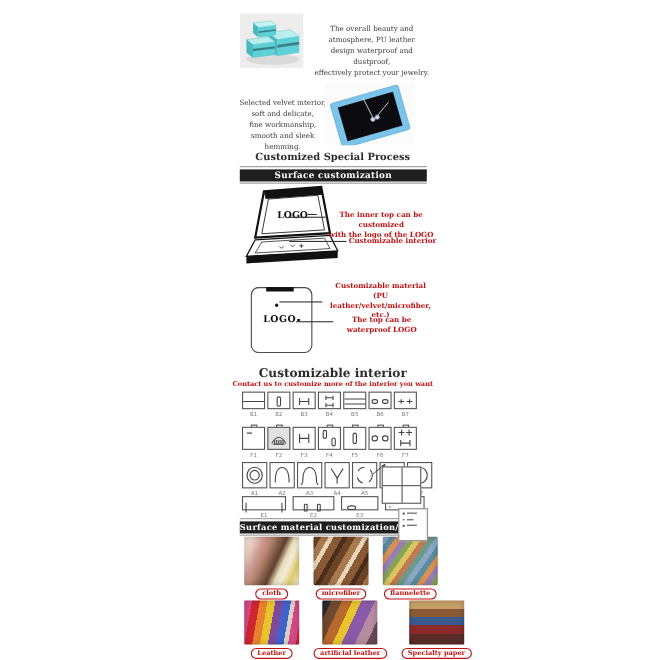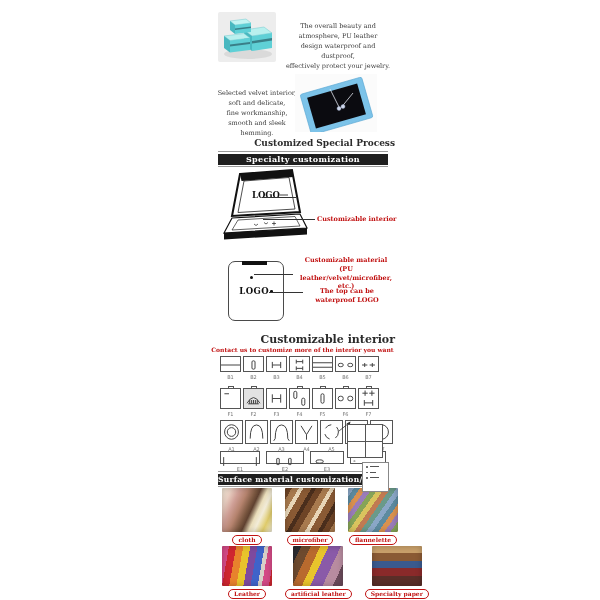--- a/index.html
+++ b/index.html
@@ -4,21 +4,21 @@
 <style>
   html,body{margin:0;padding:0;background:#fff;}
   #page{position:relative;width:600px;height:600px;background:#fff;overflow:hidden;
         font-family:"DejaVu Serif",serif;}
   .abs{position:absolute;}
 
   
   .intro-text{font-weight:normal;color:#3a3a3a;font-size:6.5px;line-height:1.55;
               text-align:center;white-space:pre-line;}
   
-  .h-serif{font-weight:bold;color:#2b2b2b;text-align:right;}
+  .h-serif{font-weight:bold;color:#2b2b2b;text-align:center;}
   .banner{left:218px;width:170px;border-top:1px solid #9a9a9a;border-bottom:1px solid #9a9a9a;
           padding:1.5px 0;background:#fff;}
   .banner-inner{background:#1f1f1f;color:#fff;font-weight:bold;font-size:8px;
                 text-align:center;height:11px;line-height:11px;letter-spacing:.3px;
                 white-space:nowrap;overflow:hidden;}
   
   .red-note{color:#c11212;font-weight:bold;font-size:6.5px;line-height:1.35;
             text-align:center;white-space:pre-line;}
   .leader{position:absolute;border-top:1px solid #333;height:0;}
   .dot{position:absolute;width:3px;height:3px;background:#111;border-radius:50%;}
@@ -117,38 +117,40 @@
       <rect x="9" y="11" width="64" height="42" rx="2" fill="#7cc3e9" stroke="#58a6d2" stroke-width="0.6"></rect>
       <rect x="15" y="16" width="52" height="32" fill="#0b0b10"></rect>
     </g>
     <path d="M35,15 L45,35 L58,19" stroke="#dfe3ee" stroke-width="0.8" fill="none"></path>
     <circle cx="44" cy="34.5" r="2" fill="#cdd6ea" stroke="#9aa6c4" stroke-width="0.4"></circle>
     <circle cx="48" cy="32.5" r="2" fill="#cdd6ea" stroke="#9aa6c4" stroke-width="0.4"></circle>
   </svg>
 
   <div class="abs h-serif" style="left:210px;top:138px;width:185px;font-size:9px">Customized Special Process</div>
   <div class="abs banner" style="top:151px">
-    <div class="banner-inner">Specialty customization</div>
+    <div class="banner-inner">Surface customization</div>
   </div>
 
   <svg class="abs" style="left:214px;top:167px" width="96" height="88" viewBox="0 0 96 88">
     <path d="M26,7 L78,3 L86,45 L18,49 Z" fill="#fff" stroke="#111" stroke-width="2"></path>
     <path d="M26,7 L78,3 L79.5,10 L27.5,14 Z" fill="#111"></path>
     <path d="M30,14 L75,10.5 L81,42 L24,45.5 Z" fill="#fff" stroke="#222" stroke-width="0.8"></path>
     <text x="52" y="31" text-anchor="middle" font-family="DejaVu Serif,serif" font-size="8.5" font-weight="bold" fill="#111">LOGO</text>
     <line x1="66" y1="28" x2="74" y2="28" stroke="#111" stroke-width="0.8"></line>
     <path d="M18,51 L86,47 L93,61 L10,66 Z" fill="#fff" stroke="#111" stroke-width="1.2"></path>
     <path d="M24,53 L81,49.5 L86,59 L18,63 Z" fill="none" stroke="#222" stroke-width="0.7"></path>
     <path d="M40,57 q2,3 4,0" fill="none" stroke="#222" stroke-width="0.7"></path>
     <path d="M50,55.5 q2,3 4,0" fill="none" stroke="#222" stroke-width="0.7"></path>
     <line x1="60" y1="54.5" x2="60" y2="58.5" stroke="#222" stroke-width="0.7"></line>
     <line x1="58" y1="56.5" x2="62" y2="56.5" stroke="#222" stroke-width="0.7"></line>
     <path d="M10,66 L93,61 L93,67.5 L10,72.5 Z" fill="#111"></path>
   </svg>
   <div class="leader" style="left:262px;top:197px;width:34px"></div>
+  <div class="abs red-note" style="left:295px;top:191px;width:103px">The inner top can be customized
+with the logo of the LOGO</div>
   <div class="leader" style="left:263px;top:219px;width:52px"></div>
   <div class="abs red-note" style="left:317px;top:215px">Customizable interior</div>
 
   <div class="abs closed-box">
     <div class="topbar"></div>
     <div class="logo-line"><span>LOGO</span><span class="ldot"></span></div>
   </div>
   <div class="dot" style="left:250px;top:276px"></div>
   <div class="leader" style="left:254px;top:274px;width:39px"></div>
   <div class="abs red-note" style="left:293px;top:256px;width:106px">Customizable material

